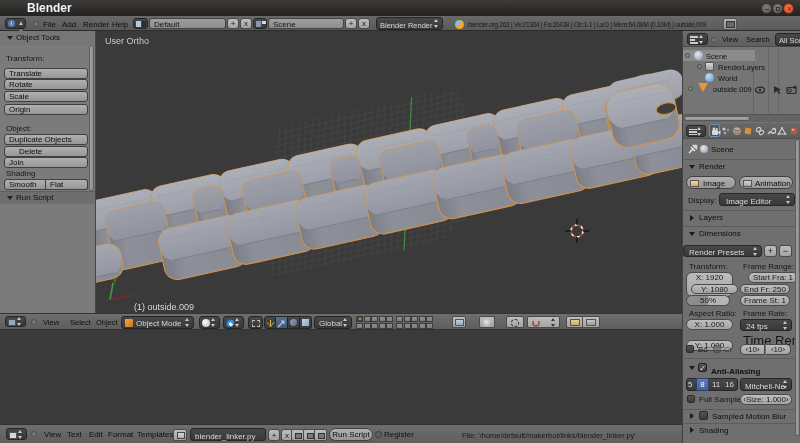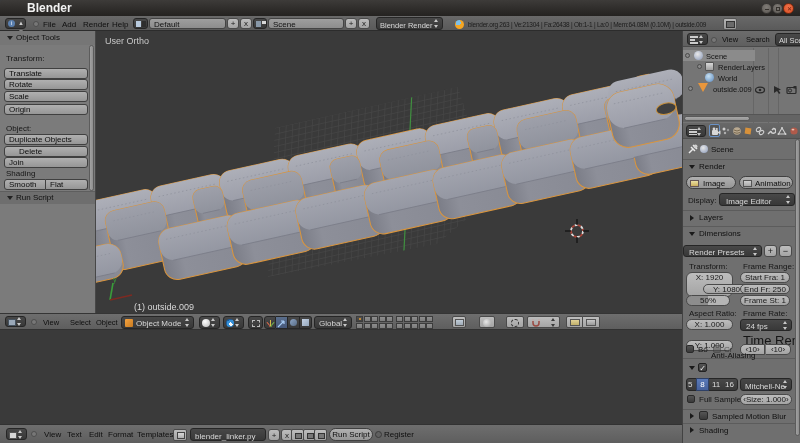--- a/index.html
+++ b/index.html
@@ -222,20 +222,21 @@
       </div>
   <div class="pill" style="left:302.5px;top:3.5px;width:13px;height:12px;border-radius:2px;">
         <span class="abs" style="left:3px;top:3px;width:7px;height:6px;background:#777;box-shadow:inset 0 0 0 1px #333;"></span>
       </div>
   <div class="pill" style="left:314px;top:3.5px;width:13px;height:12px;border-radius:2px;">
         <span class="abs" style="left:3px;top:3px;width:7px;height:6px;background:#777;box-shadow:inset 0 0 0 1px #333;"></span>
       </div>
   <div class="btn" style="left:329px;top:3px;width:44px;height:13px;text-align:center;line-height:12px;border-radius:8px;">Run Script</div>
   <div class="circ" style="left:375px;top:6px;width:7px;height:7px;background:#606060;border-color:#3a3a3a;"></div>
   <div class="hdr" style="left:384px;top:5px;">Register</div>
+  <div class="abs" style="left:462px;top:5.5px;font-size:7.5px;color:#1a1a1a;white-space:nowrap;">File: '/home/default/makerbot/links/blender_linker.py'</div>
 </div>
 <svg class="abs" style="left:96px;top:31px;" width="586" height="282" viewBox="96 31 586 282">
 <defs>
 <linearGradient id="gtop" x1="0" y1="0" x2="0" y2="1">
 <stop offset="0" stop-color="#adafb8"></stop>
           <stop offset="1" stop-color="#9c9ea9"></stop>
 </linearGradient>
 <linearGradient id="gtoplow" x1="0" y1="0" x2="0" y2="1">
 <stop offset="0" stop-color="#a4a6b0"></stop>
           <stop offset="1" stop-color="#9497a2"></stop>
@@ -690,22 +691,22 @@
   <div class="hdr" style="left:16px;top:106px;">Dimensions</div>
   <div class="dk" style="left:0px;top:122px;width:79px;height:12px;">
         <span style="position:absolute;left:5px;top:2px;">Render Presets</span>
         <span class="ud"></span>
       </div>
   <div class="pill" style="left:81px;top:122px;width:13px;height:12px;line-height:11px;border-radius:3px;font-size:9px;">+</div>
   <div class="pill" style="left:96px;top:122px;width:13px;height:12px;line-height:11px;border-radius:3px;font-size:9px;">−</div>
   <div class="lbl" style="left:6px;top:139px;">Transform:</div>
   <div class="lbl" style="left:60px;top:139px;">Frame Range:</div>
   <div class="pill" style="left:3px;top:149px;width:47px;height:25px;line-height:9.5px;">X: 1920</div>
-  <div class="pill" style="left:57px;top:149px;width:50px;height:10.5px;line-height:9.5px;">Start Fra: 1</div>
-  <div class="pill" style="left:20px;top:160.5px;width:47px;height:10.5px;line-height:9.5px;">Y: 1080</div>
+  <div class="pill" style="left:65px;top:149px;width:50px;height:10.5px;line-height:9.5px;">Start Fra: 1</div>
+  <div class="pill" style="left:8px;top:160.5px;width:47px;height:10.5px;line-height:9.5px;">Y: 1080</div>
   <div class="pill" style="left:57px;top:160.5px;width:50px;height:10.5px;line-height:9.5px;">End Fr: 250</div>
   <div class="pill" style="left:3px;top:172px;width:44px;height:10.5px;line-height:9.5px;background:linear-gradient(90deg,#8d8d8d 0 50%,#b5b5b5 50%);">50%</div>
   <div class="pill" style="left:57px;top:172px;width:50px;height:10.5px;line-height:9.5px;">Frame St: 1</div>
   <div class="lbl" style="left:6px;top:186px;">Aspect Ratio:</div>
   <div class="lbl" style="left:60px;top:186px;">Frame Rate:</div>
   <div class="pill" style="left:3px;top:196px;width:47px;height:10.5px;line-height:9.5px;">X: 1.000</div>
   <div class="dk" style="left:57px;top:196px;width:52px;height:12px;">
         <span style="position:absolute;left:5px;top:2px;">24 fps</span>
         <span class="ud"></span>
       </div>
@@ -713,21 +714,21 @@
   <div class="lbl" style="left:60px;top:210px;font-size:13px;">Time Remappin</div>
   <div class="abs" style="left:3px;top:222px;width:8px;height:8px;background:linear-gradient(#555,#3a3a3a);border:1px solid #2a2a2a;border-radius:2px;"></div>
   <div class="lbl" style="left:15px;top:222px;">Bo</div>
   <div class="abs" style="left:30px;top:222px;width:8px;height:8px;background:linear-gradient(#666,#4a4a4a);border:1px solid #3a3a3a;border-radius:2px;opacity:0.55;"></div>
   <div class="lbl" style="left:41px;top:222px;opacity:0.55;">Cr</div>
   <div class="pill" style="left:57px;top:221px;width:25px;height:10.5px;line-height:9.5px;border-radius:5px 0 0 5px;">‹10›</div>
   <div class="pill" style="left:83px;top:221px;width:25px;height:10.5px;line-height:9.5px;border-left:none;border-radius:0 5px 5px 0;">‹10›</div>
   <div class="abs" style="left:0;top:235px;width:117px;height:1px;background:#5c5c5c;"></div>
   <div class="tri-d" style="left:6px;top:243px;border-top-color:#1a1a1a;"></div>
   <div class="abs" style="left:15px;top:239.5px;width:9px;height:9px;background:linear-gradient(#555,#3a3a3a);border:1px solid #222;border-radius:2px;color:#eee;font-size:8px;line-height:9px;text-align:center;">✓</div>
-  <div class="hdr" style="left:28px;top:228px;">Anti-Aliasing</div>
+  <div class="hdr" style="left:28px;top:244px;font-weight:bold;">Anti-Aliasing</div>
   <div class="abs" style="left:3px;top:255px;width:52px;height:13px;background:linear-gradient(#484848,#383838);border:1px solid #262626;border-radius:3px;"></div>
   <div class="abs" style="left:5px;top:257px;font-size:8px;color:#ddd;">5</div>
   <div class="abs" style="left:13px;top:255px;width:13px;height:13px;background:linear-gradient(#5a7ab8,#46619c);border:1px solid #2e4066;font-size:8px;color:#fff;text-align:center;line-height:12px;">8</div>
   <div class="abs" style="left:29px;top:257px;font-size:8px;color:#ddd;">11</div>
   <div class="abs" style="left:42px;top:257px;font-size:8px;color:#ddd;">16</div>
   <div class="dk" style="left:57px;top:255px;width:52px;height:13px;">
         <span style="position:absolute;left:4px;top:2.5px;">Mitchell-Ne</span>
         <span class="ud"></span>
       </div>
   <div class="abs" style="left:4px;top:272px;width:8px;height:8px;background:linear-gradient(#555,#3a3a3a);border:1px solid #2a2a2a;border-radius:2px;"></div>

